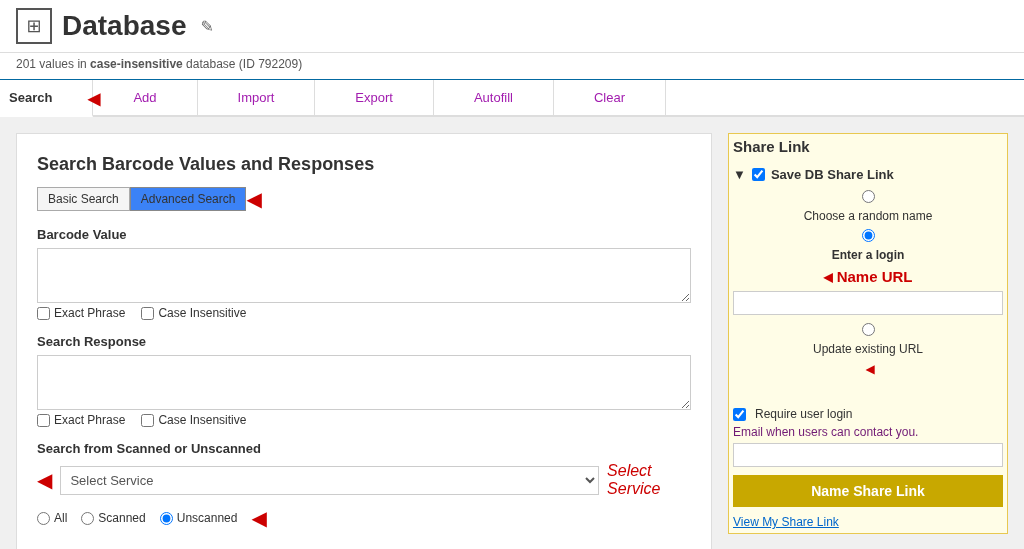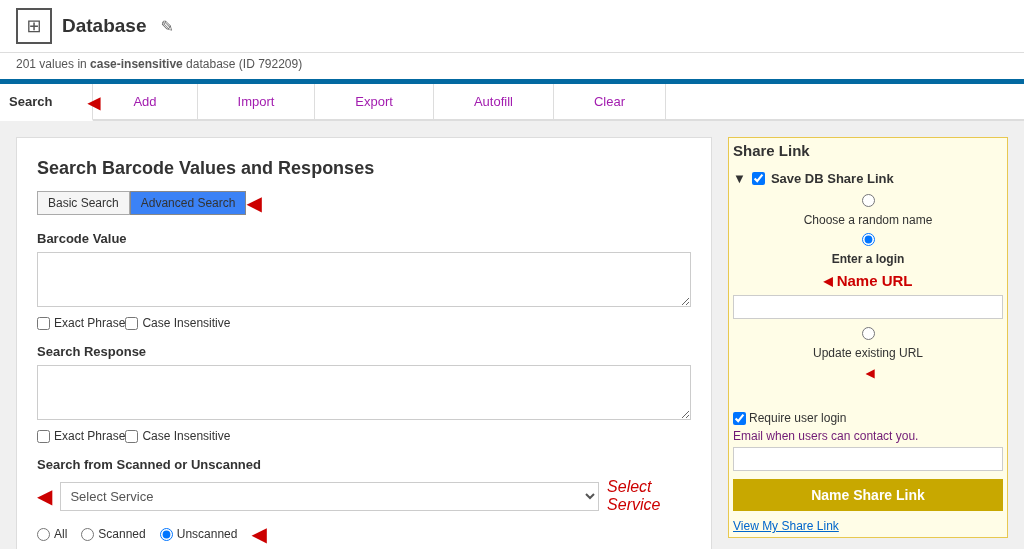--- a/index.html
+++ b/index.html
@@ -1,23 +1,23 @@
 <!DOCTYPE html>
 <html><head>
   <meta charset="utf-8">
   <style>
     * { box-sizing: border-box; margin: 0; padding: 0; }
     body { font-family: Arial, sans-serif; font-size: 13px; background: #f0f0f0; color: #333; }
 
     
     .header { background: #fff; border-bottom: 1px solid #ddd; padding: 8px 16px; display: flex; align-items: center; gap: 10px; }
     .header-icon { width: 36px; height: 36px; border: 2px solid #555; display: flex; align-items: center; justify-content: center; font-size: 18px; color: #555; }
-    .header-title { font-size: 19px; font-weight: bold; color: #333; }
+    .header-title { font-size: 28px; font-weight: bold; color: #333; }
     .header-edit { color: #666; font-size: 16px; cursor: pointer; margin-left: 4px; }
-    .header-sub { font-size: 12px; color: #555; padding: 4px 16px 8px; background: #fff; border-bottom: 5px solid #0369a1; }
+    .header-sub { font-size: 12px; color: #555; padding: 4px 16px 8px; background: #fff; border-bottom: 1px solid #0369a1; }
     .header-sub strong { font-weight: bold; }
 
     
     .tabs { display: flex; background: #fff; border-bottom: 2px solid #ddd; }
     .tab { padding: 10px 40px; cursor: pointer; font-size: 13px; color: #a21caf; border-right: 1px solid #ddd; position: relative; }
     .tab.active { background: #fff; border-bottom: 2px solid #fff; margin-bottom: -2px; font-weight: bold; color: #333; padding-left: 9px; }
     .tab-arrow { position: absolute; right: -8px; top: 50%; transform: translateY(-50%); color: #cc0000; font-size: 16px; z-index: 10; }
 
     
     .main { padding: 16px; display: flex; gap: 16px; }
@@ -25,21 +25,21 @@
     .panel-title { font-size: 18px; font-weight: bold; margin-bottom: 12px; color: #333; }
 
     
     .search-type-btns { display: flex; margin-bottom: 16px; }
     .search-type-btn { padding: 3px 10px; font-size: 12px; cursor: pointer; border: 1px solid #aaa; background: #f5f5f5; color: #333; }
     .search-type-btn.active { background: #3b82f6; border-color: #888; }
 
     
     .field-label { font-weight: bold; margin-bottom: 6px; font-size: 13px; }
     .field-textarea { width: 100%; border: 1px solid #ccc; padding: 4px; resize: vertical; min-height: 50px; font-size: 13px; }
-    .checkboxes { display: flex; align-items: center; margin-top: 6px; margin-bottom: 14px; font-size: 12px; }
+    .checkboxes { display: flex; align-items: center; gap: 16px; margin-bottom: 14px; font-size: 12px; }
     .checkboxes label { display: flex; align-items: center; gap: 4px; cursor: pointer; }
 
     
     .field-select { width: 100%; padding: 5px; border: 1px solid #ccc; font-size: 13px; color: #555; background: #fff; }
 
     
     .radio-group { display: flex; align-items: center; gap: 14px; margin-top: 8px; font-size: 12px; }
     .radio-group label { display: flex; align-items: center; gap: 4px; cursor: pointer; }
 
     
@@ -49,21 +49,21 @@
 
     
     .share-panel { width: 280px; background: #fffde7; border: 1px solid #e8c850; padding: 4px; height: fit-content; }
     .share-panel-title { font-size: 15px; font-weight: bold; margin-bottom: 12px; color: #333; }
     .share-section { font-size: 13px; }
     .share-checkbox-row { display: flex; align-items: center; gap: 6px; font-weight: bold; cursor: pointer; margin-bottom: 8px; }
     .share-radio-row { display: flex; align-items: center; gap: 6px; margin-bottom: 6px; font-size: 12px; flex-direction: column; }
     .share-radio-row.selected { font-weight: bold; }
     .name-url-label { color: #cc0000; font-size: 15px; font-weight: bold; margin-left: 4px; }
     .share-input { width: 100%; padding: 4px; border: 1px solid #ccc; font-size: 12px; margin-bottom: 8px; }
-    .share-checkbox-simple { display: flex; align-items: center; gap: 3px; margin-bottom: 4px; font-size: 12px; margin-top: 31px; }
+    .share-checkbox-simple { display: flex; align-items: center; gap: 9px; margin-bottom: 4px; font-size: 12px; margin-top: 31px; }
     .share-email-label { font-size: 12px; color: #701a75; margin-bottom: 4px; }
     .btn-save-share { width: 100%; background: #c8a800; color: #fff; border: none; padding: 8px; font-size: 14px; font-weight: bold; cursor: pointer; margin-bottom: 8px; }
     .view-share-link { color: #0066cc; font-size: 12px; cursor: pointer; text-decoration: underline; }
     .arrow-indicator { color: #cc0000; display: inline-block; }
     .name-url-row { display: flex; align-items: center; }
   </style>
 </head>
 <body>
 
 <div class="header">

